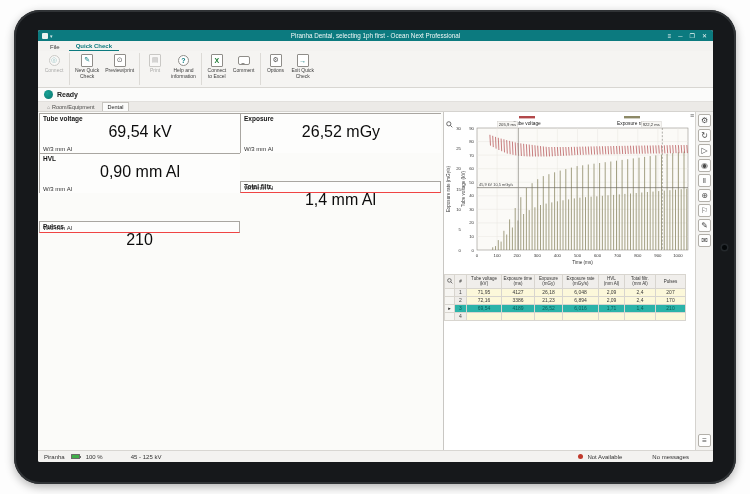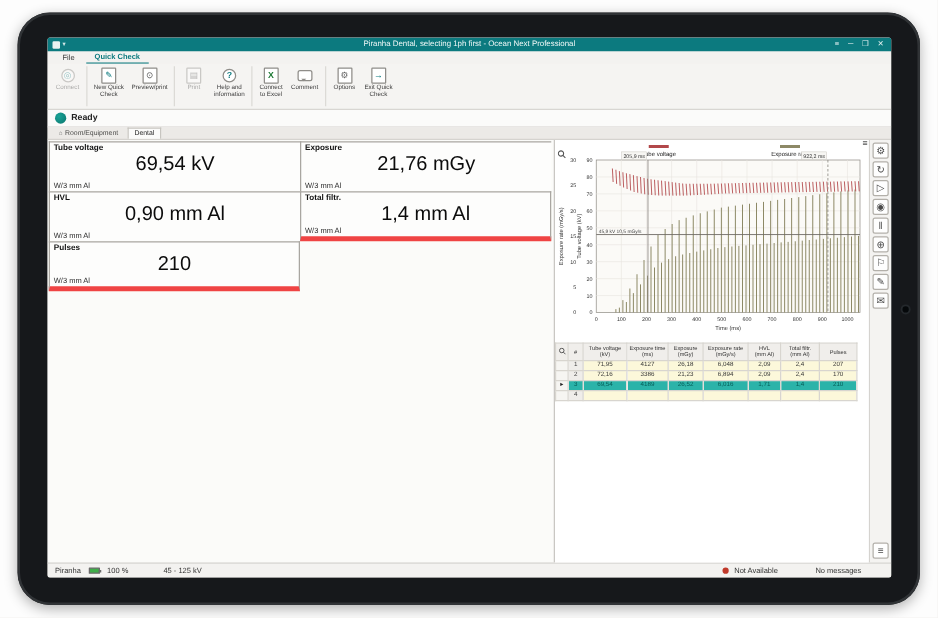--- a/index.html
+++ b/index.html
@@ -52,21 +52,21 @@
   .dtab { font-size:5.5px; color:#4a4a48; padding:1px 5px; display:flex; align-items:center; gap:2px; border:1px solid transparent; border-bottom:none; }
   .dtab.active { background:#fbfbfa; border-color:#c7c5c0; color:#1d1d1d; }
   .dticon { font-size:5px; color:#777; }
 
   
   .main { flex:1; display:flex; min-height:0; }
   .left-panel { width:405px; background:#fbfbf9; padding:1px 0 0 1px; }
   .tiles { display:grid; grid-template-columns:201px 201px; grid-auto-rows:40px; }
   .tile { position:relative; background:#fdfdfc; border-left:1px solid #a9a6a1; border-top:1px solid #a9a6a1;text-decoration:underline; }
   .tile.bR { border-right:1px solid #a9a6a1; }
-  .tile.bB { border-bottom:4px solid #ef4444; }
+  .tile.bB { border-bottom:1px solid #ef4444;margin-top:28px; }
   .tlabel { position:absolute; top:1px; left:3px; font-size:6.5px; font-weight:bold; color:#141414; }
   .tvalue { position:absolute; top:9px; left:0; right:0; text-align:center; font-size:16px; color:#0c0c0c; }
   .tnote  { position:absolute; bottom:1px; left:3px; font-size:6px; color:#2e2e2e; }
 
   .right-panel { width:252px; background:#ffffff; border-left:1px solid #c9c7c3; position:relative; }
   .chart { position:relative; width:252px; height:162px; }
   .chart-zoom { position:absolute; left:2px; top:2px; }
   .chart-menu { position:absolute; right:2px; top:0px; font-size:7px; color:#555; }
 
   
@@ -205,21 +205,21 @@
       <div class="main">
         <div class="left-panel">
           <div class="tiles">
             <div class="tile">
               <div class="tlabel">Tube voltage</div>
               <div class="tvalue">69,54 kV</div>
               <div class="tnote">W/3 mm Al</div>
             </div>
             <div class="tile">
               <div class="tlabel">Exposure</div>
-              <div class="tvalue">21,76 mGy</div>
+              <div class="tvalue">26,52 mGy</div>
               <div class="tnote">W/3 mm Al</div>
             </div>
             <div class="tile">
               <div class="tlabel">HVL</div>
               <div class="tvalue">0,90 mm Al</div>
               <div class="tnote">W/3 mm Al</div>
             </div>
             <div class="tile bR bB">
               <div class="tlabel">Total filtr.</div>
               <div class="tvalue">1,4 mm Al</div>

